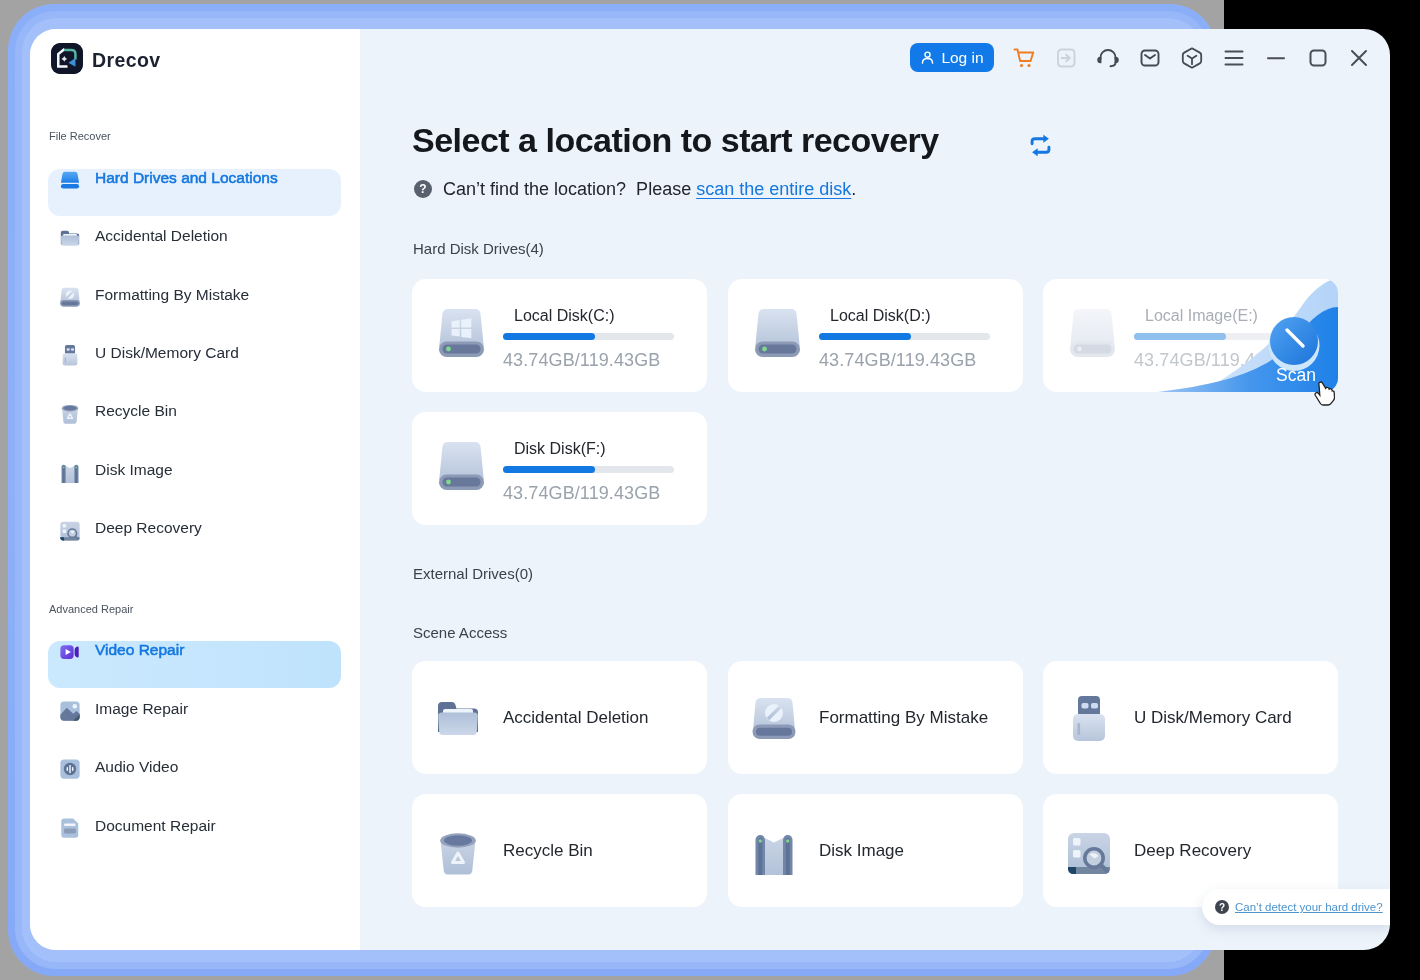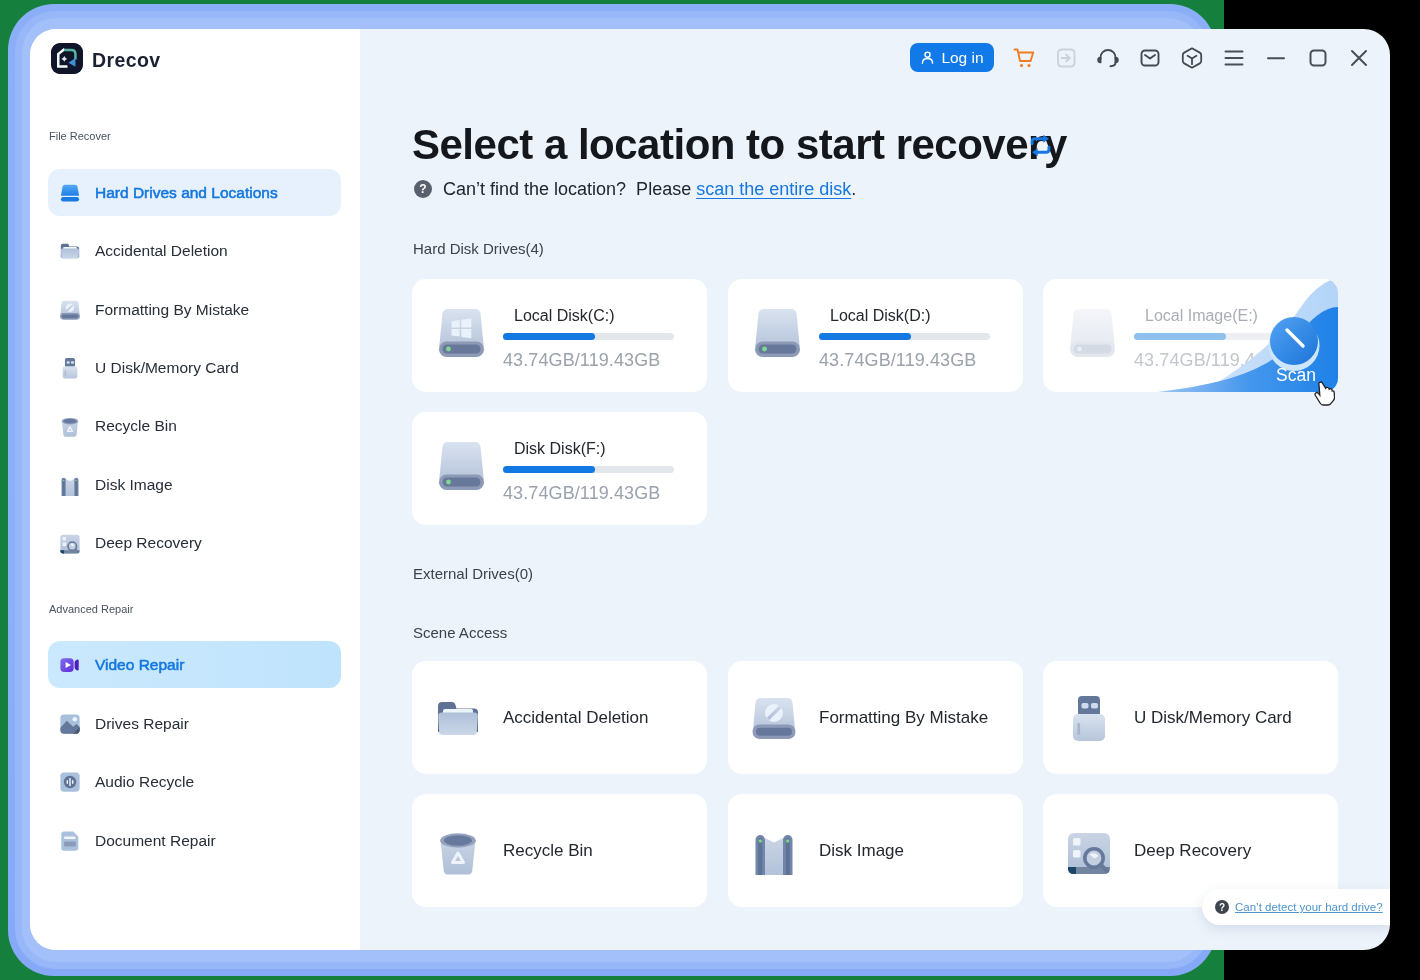--- a/index.html
+++ b/index.html
@@ -1,40 +1,40 @@
 <!DOCTYPE html>
 <html><head>
 <meta charset="utf-8">
 <style>
 *{margin:0;padding:0;box-sizing:border-box}
 html,body{width:1420px;height:980px;background:#000;font-family:"Liberation Sans",sans-serif;overflow:hidden}
-.stage{position:relative;width:1224px;height:980px;background:#15803d}
+.stage{position:relative;width:1224px;height:980px;background:#a3a3a3}
 .frame{position:absolute;left:8px;top:4px;right:8px;bottom:4px;border-radius:46px;
   background:linear-gradient(180deg,#8aaef8 0%,#8db0f8 50%,#85a9f7 100%);}
 .frame:before{content:"";position:absolute;inset:7px;border-radius:40px;background:#97b7f9;}
 .frame:after{content:"";position:absolute;inset:14px;border-radius:34px;background:#a3c0fa;}
 .win{position:absolute;left:30px;top:29px;width:1360px;height:921px;border-radius:26px;background:#edf3fa;overflow:hidden}
 .side{position:absolute;left:0;top:0;width:330px;height:100%;background:#fff}
 
 .logo{position:absolute;left:21px;top:14px;width:32px;height:31px;border-radius:9px;background:#161b2c}
 .brand{position:absolute;left:62px;top:20px;font-size:19.5px;font-weight:bold;color:#1c2232;letter-spacing:.4px}
 .slabel{position:absolute;font-size:11px;color:#4a525e}
-.item{position:absolute;left:18px;width:293px;height:47px;border-radius:12px;display:flex;align-items:center}
+.item{position:absolute;left:18px;width:293px;height:47px;border-radius:12px;display:flex;align-items:flex-start}
 .item .ic{width:22px;height:22px;margin-left:11px;flex:none}
 .item .tx{margin-left:14px;font-size:15.5px;color:#272e38}
 .item.sel{background:#e7f1fd}
 .item.sel .tx{color:#1478e0;-webkit-text-stroke:.55px #1478e0}
 .item.sel2{background:linear-gradient(90deg,#cbe9fe,#bfe3fc)}
 .item.sel2 .tx{color:#1478e0;-webkit-text-stroke:.55px #1478e0}
 
 .login{position:absolute;left:880px;top:14px;width:84px;height:29px;border-radius:8px;background:#127ae8;color:#fff;
   font-size:15.5px;display:flex;align-items:center;justify-content:center;gap:6px}
 .tico{position:absolute;top:17px;width:24px;height:24px}
 
-h1{position:absolute;left:382px;top:92px;font-size:42px;font-weight:bold;color:#14171c;letter-spacing:-.5px}
+h1{position:absolute;left:382px;top:92px;font-size:34px;font-weight:bold;color:#14171c;letter-spacing:-.5px}
 .sub{position:absolute;left:384px;top:148px;height:24px;display:flex;align-items:center;font-size:18px;color:#21262e}
 .qc{width:18px;height:18px;border-radius:50%;background:#59616e;color:#fff;font-size:12px;font-weight:bold;
   display:flex;align-items:center;justify-content:center;margin-right:11px}
 .sechead{position:absolute;font-size:15px;color:#3b424c}
 a.lnk{color:#1478e0;text-decoration:underline;text-underline-offset:3px}
 
 .card{position:absolute;width:295px;height:113px;border-radius:14px;background:#fff}
 .dcard .dicon{position:absolute;left:26px;top:28px;width:47px;height:53px}
 .dcard .dt{position:absolute;left:102px;top:28px;font-size:16px;color:#23272e}
 .dcard .bar{position:absolute;left:91px;top:54px;width:171px;height:7px;border-radius:4px;background:#e3e7ec}
@@ -336,21 +336,21 @@
 <linearGradient id="gv" x1="0" y1="0" x2="1" y2="1">
                 <stop offset="0" stop-color="#7e6ef2"></stop>
                 <stop offset="1" stop-color="#5f2ed6"></stop>
               </linearGradient>
 </defs>
             <rect x="3" y="3" width="42" height="42" rx="8" fill="#a9c0dd"></rect>
 <path d="M3,32 L17,17 L31,30 L38,24 L45,30 V37 q0,8 -8,8 H11 q-8,0 -8,-8 Z" fill="#64789b"></path>
 <path d="M31,45 L45,31 V37 q0,8 -8,8 Z" fill="#48586f"></path>
 <circle cx="34.5" cy="13.5" r="5" fill="#eef4fb"></circle>
           </svg></span>
-        <span class="tx">Drives Repair</span>
+        <span class="tx">Image Repair</span>
       </div>
   <div class="item" style="top:729px">
         <span class="ic sideic"><svg width="22" height="22" viewBox="0 0 48 48">
             <defs>
 <linearGradient id="gb" x1="0" y1="0" x2="0" y2="1">
                 <stop offset="0" stop-color="#d9e2f0"></stop>
                 <stop offset="1" stop-color="#b7c5db"></stop>
               </linearGradient>
 <linearGradient id="gb2" x1="0" y1="0" x2="0" y2="1">
                 <stop offset="0" stop-color="#c9d4e5"></stop>
@@ -368,21 +368,21 @@
                 <stop offset="0" stop-color="#7e6ef2"></stop>
                 <stop offset="1" stop-color="#5f2ed6"></stop>
               </linearGradient>
 </defs>
             <rect x="3" y="3" width="42" height="42" rx="8" fill="#a9c0dd"></rect>
 <circle cx="24" cy="24" r="13.5" fill="#5d7294"></circle>
 <rect x="16.5" y="19.5" width="3.2" height="9" rx="1.6" fill="#eef4fb"></rect>
 <rect x="22.4" y="15" width="3.2" height="18" rx="1.6" fill="#eef4fb"></rect>
 <rect x="28.3" y="19.5" width="3.2" height="9" rx="1.6" fill="#eef4fb"></rect>
           </svg></span>
-        <span class="tx">Audio Recycle</span>
+        <span class="tx">Audio Video</span>
       </div>
   <div class="item" style="top:788px">
         <span class="ic sideic"><svg width="22" height="22" viewBox="0 0 48 48">
             <defs>
 <linearGradient id="gb" x1="0" y1="0" x2="0" y2="1">
                 <stop offset="0" stop-color="#d9e2f0"></stop>
                 <stop offset="1" stop-color="#b7c5db"></stop>
               </linearGradient>
 <linearGradient id="gb2" x1="0" y1="0" x2="0" y2="1">
                 <stop offset="0" stop-color="#c9d4e5"></stop>

